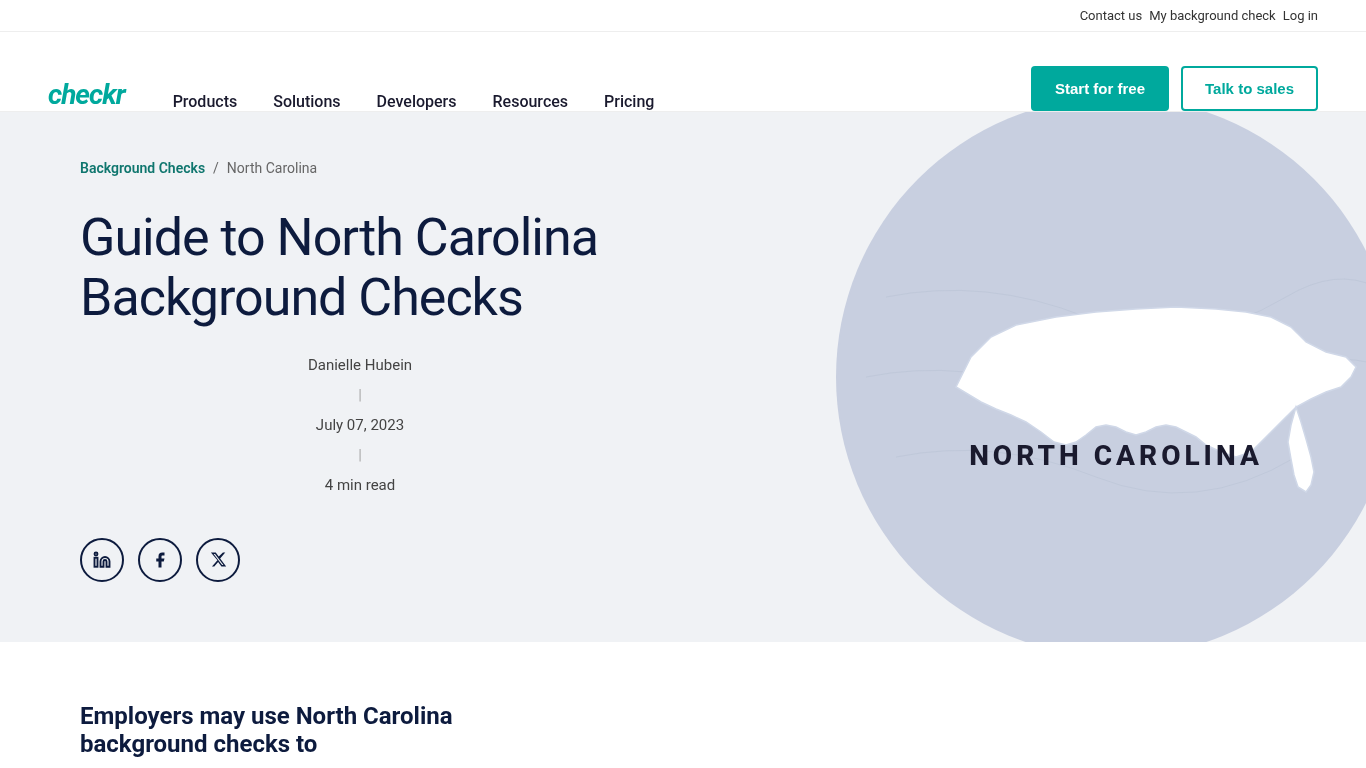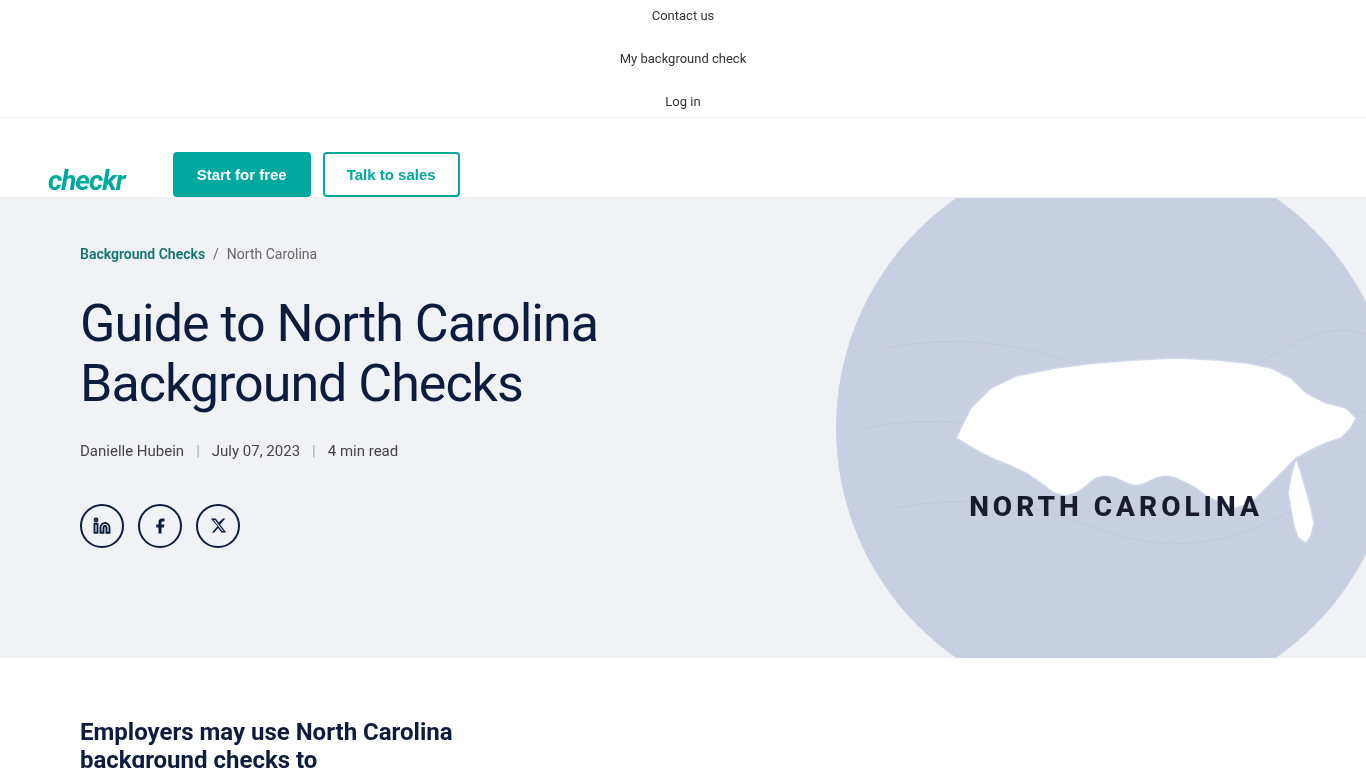--- a/index.html
+++ b/index.html
@@ -15,24 +15,23 @@
       width: 1366px;
       overflow-x: hidden;
     }
 
     
     .top-bar {
       display: flex;
       justify-content: flex-end;
       align-items: center;
       padding: 8px 48px;
-      gap: 28px;
+      gap: 7px;
       border-bottom: 1px solid #eee;
       background: #fff;
-      flex-direction: column;
     }
 
     .top-bar-link {
       font-size: 13px;
       color: #333;
       text-decoration: none;
       cursor: pointer;
     }
 
     
@@ -151,20 +150,21 @@
       letter-spacing: -1px;
     }
 
     .hero-meta {
       display: flex;
       align-items: center;
       gap: 12px;
       font-size: 15px;
       color: #444;
       margin-bottom: 44px;
+      flex-direction: column;
     }
 
     .hero-meta-divider {
       color: #aaa;
     }
 
     .social-icons {
       display: flex;
       gap: 14px;
       margin-top: 8px;
@@ -241,20 +241,27 @@
 <body>
 
 <div class="top-bar">
   <a class="top-bar-link">Contact us</a>
   <a class="top-bar-link">My background check</a>
   <a class="top-bar-link">Log in</a>
 </div>
 
 <nav class="navbar">
   <div class="logo">checkr</div>
+  <div class="nav-links">
+    <a class="nav-link">Products</a>
+    <a class="nav-link">Solutions</a>
+    <a class="nav-link">Developers</a>
+    <a class="nav-link">Resources</a>
+    <a class="nav-link">Pricing</a>
+  </div>
   <div class="nav-actions">
     <button class="btn-primary">Start for free</button>
     <button class="btn-secondary">Talk to sales</button>
   </div>
 </nav>
 
 <section class="hero">
   <div class="hero-content">
 
     <div class="breadcrumb">

